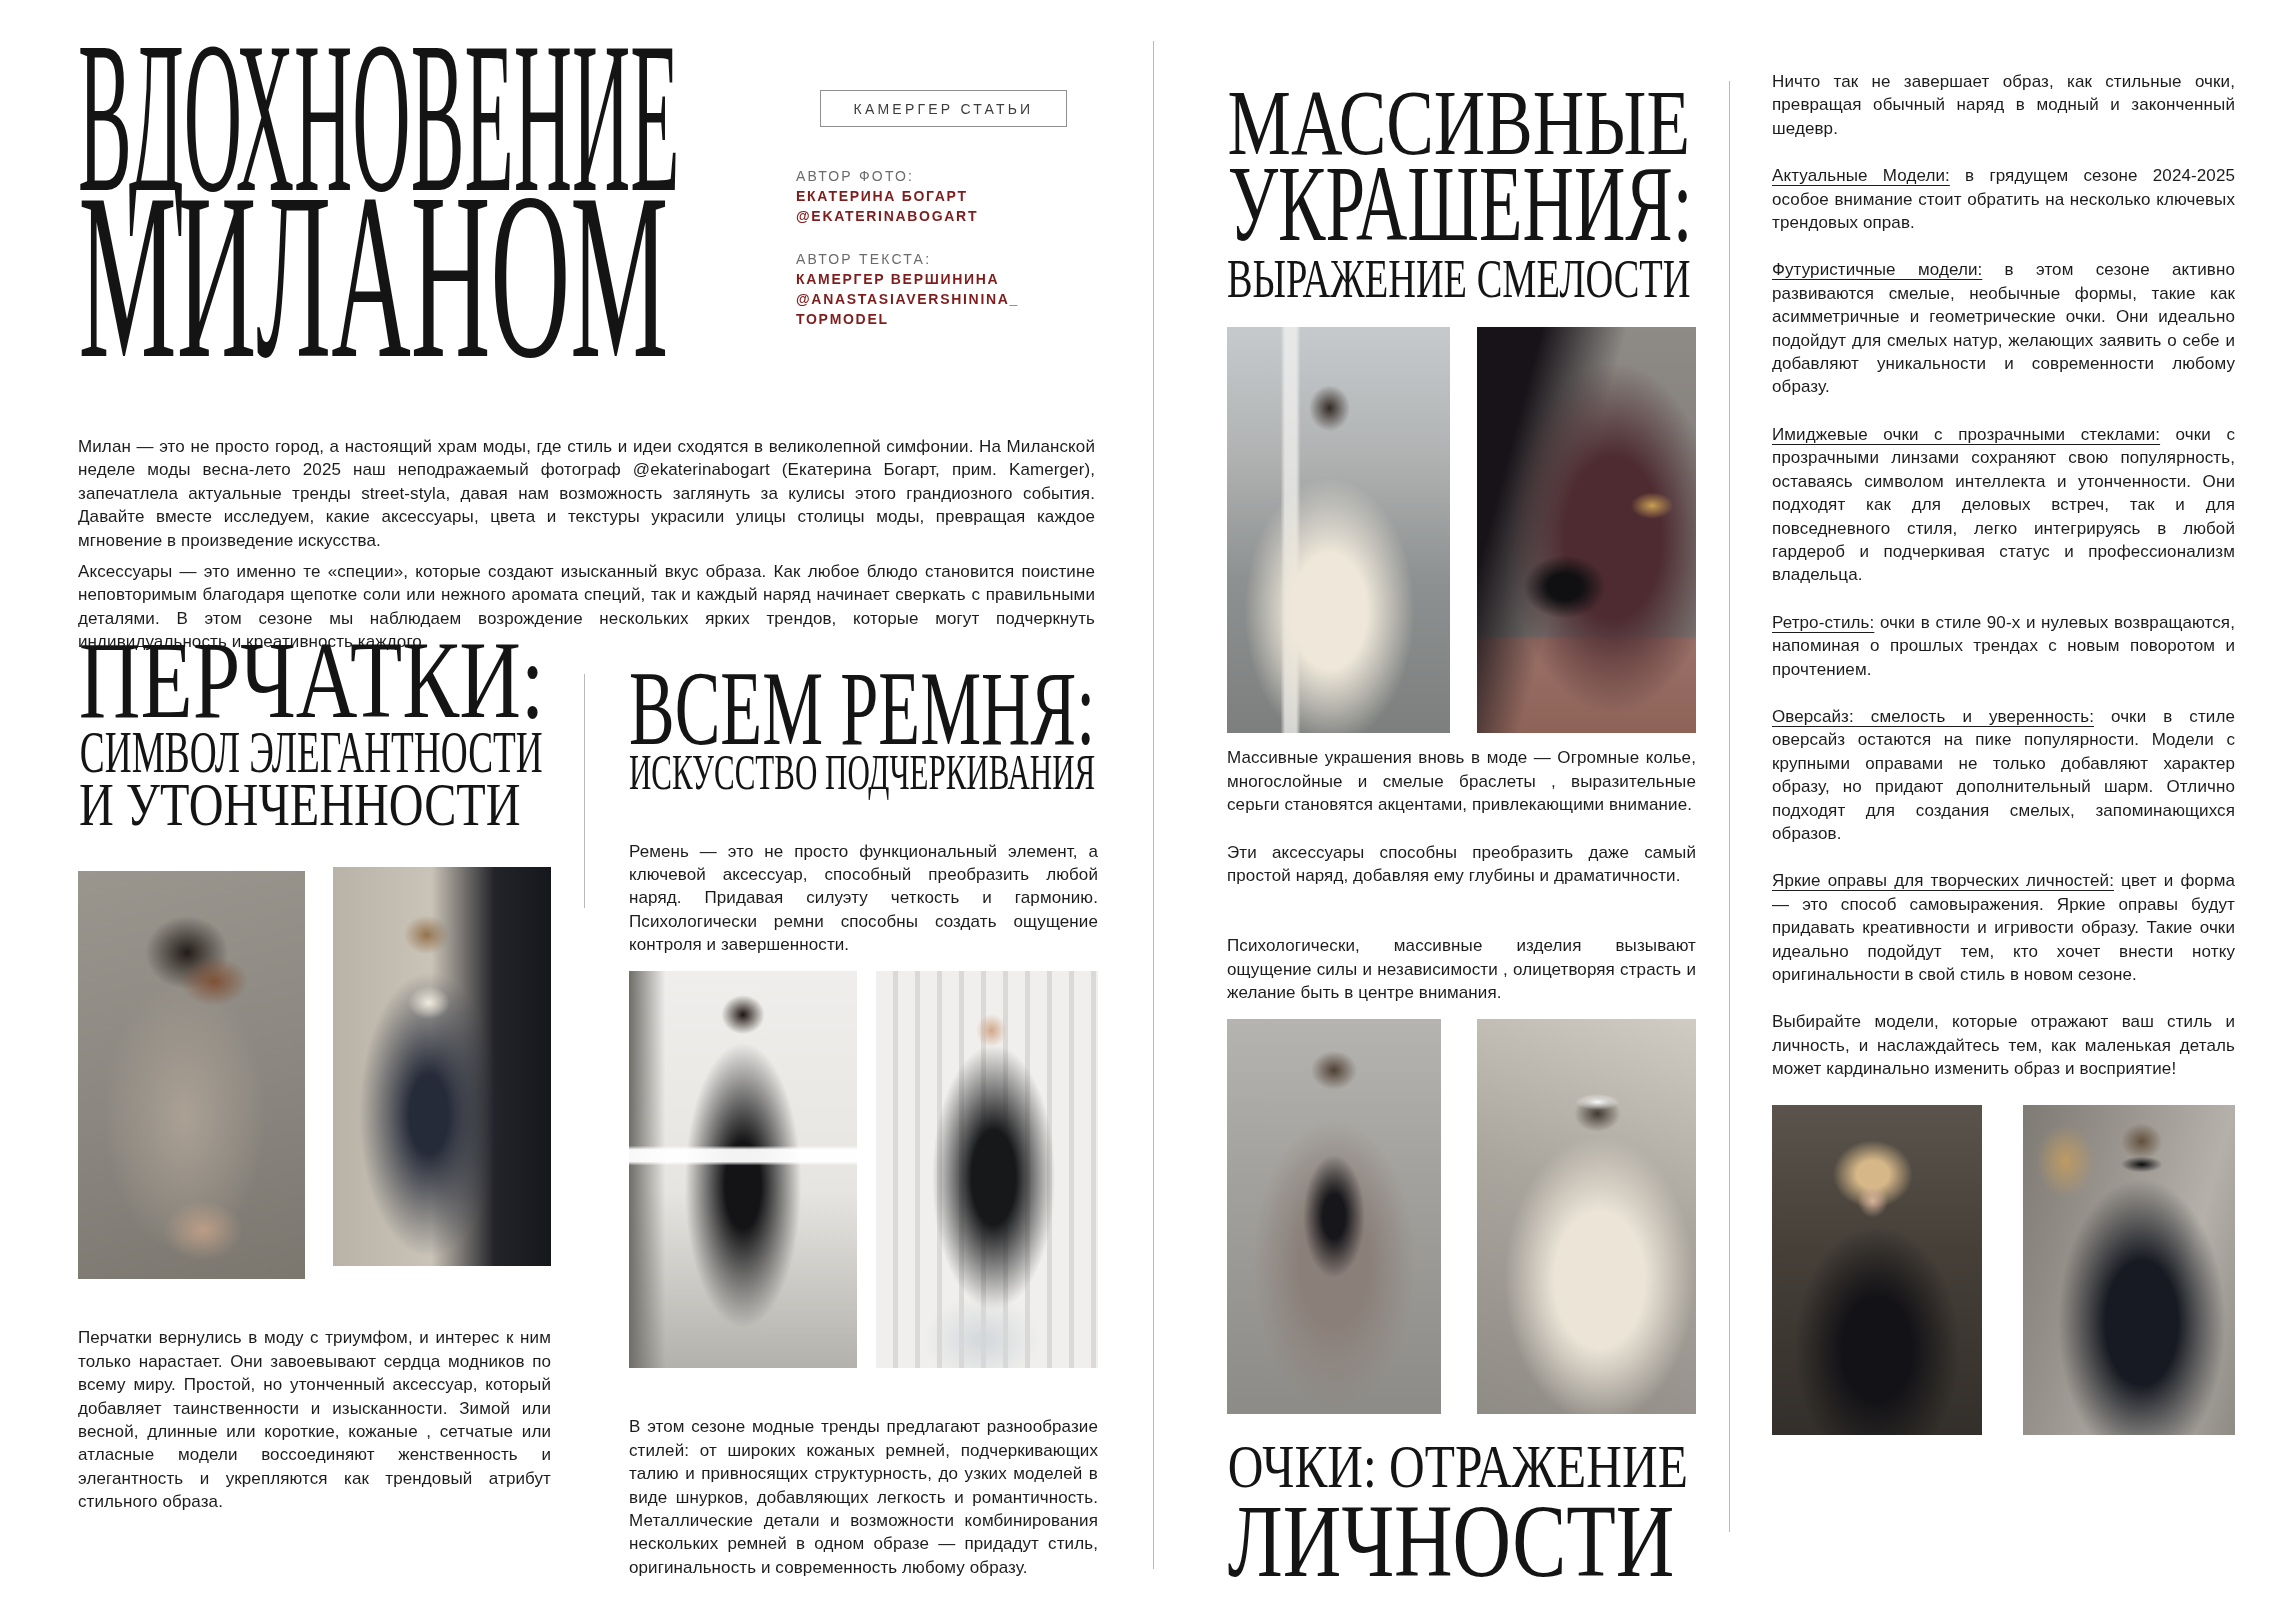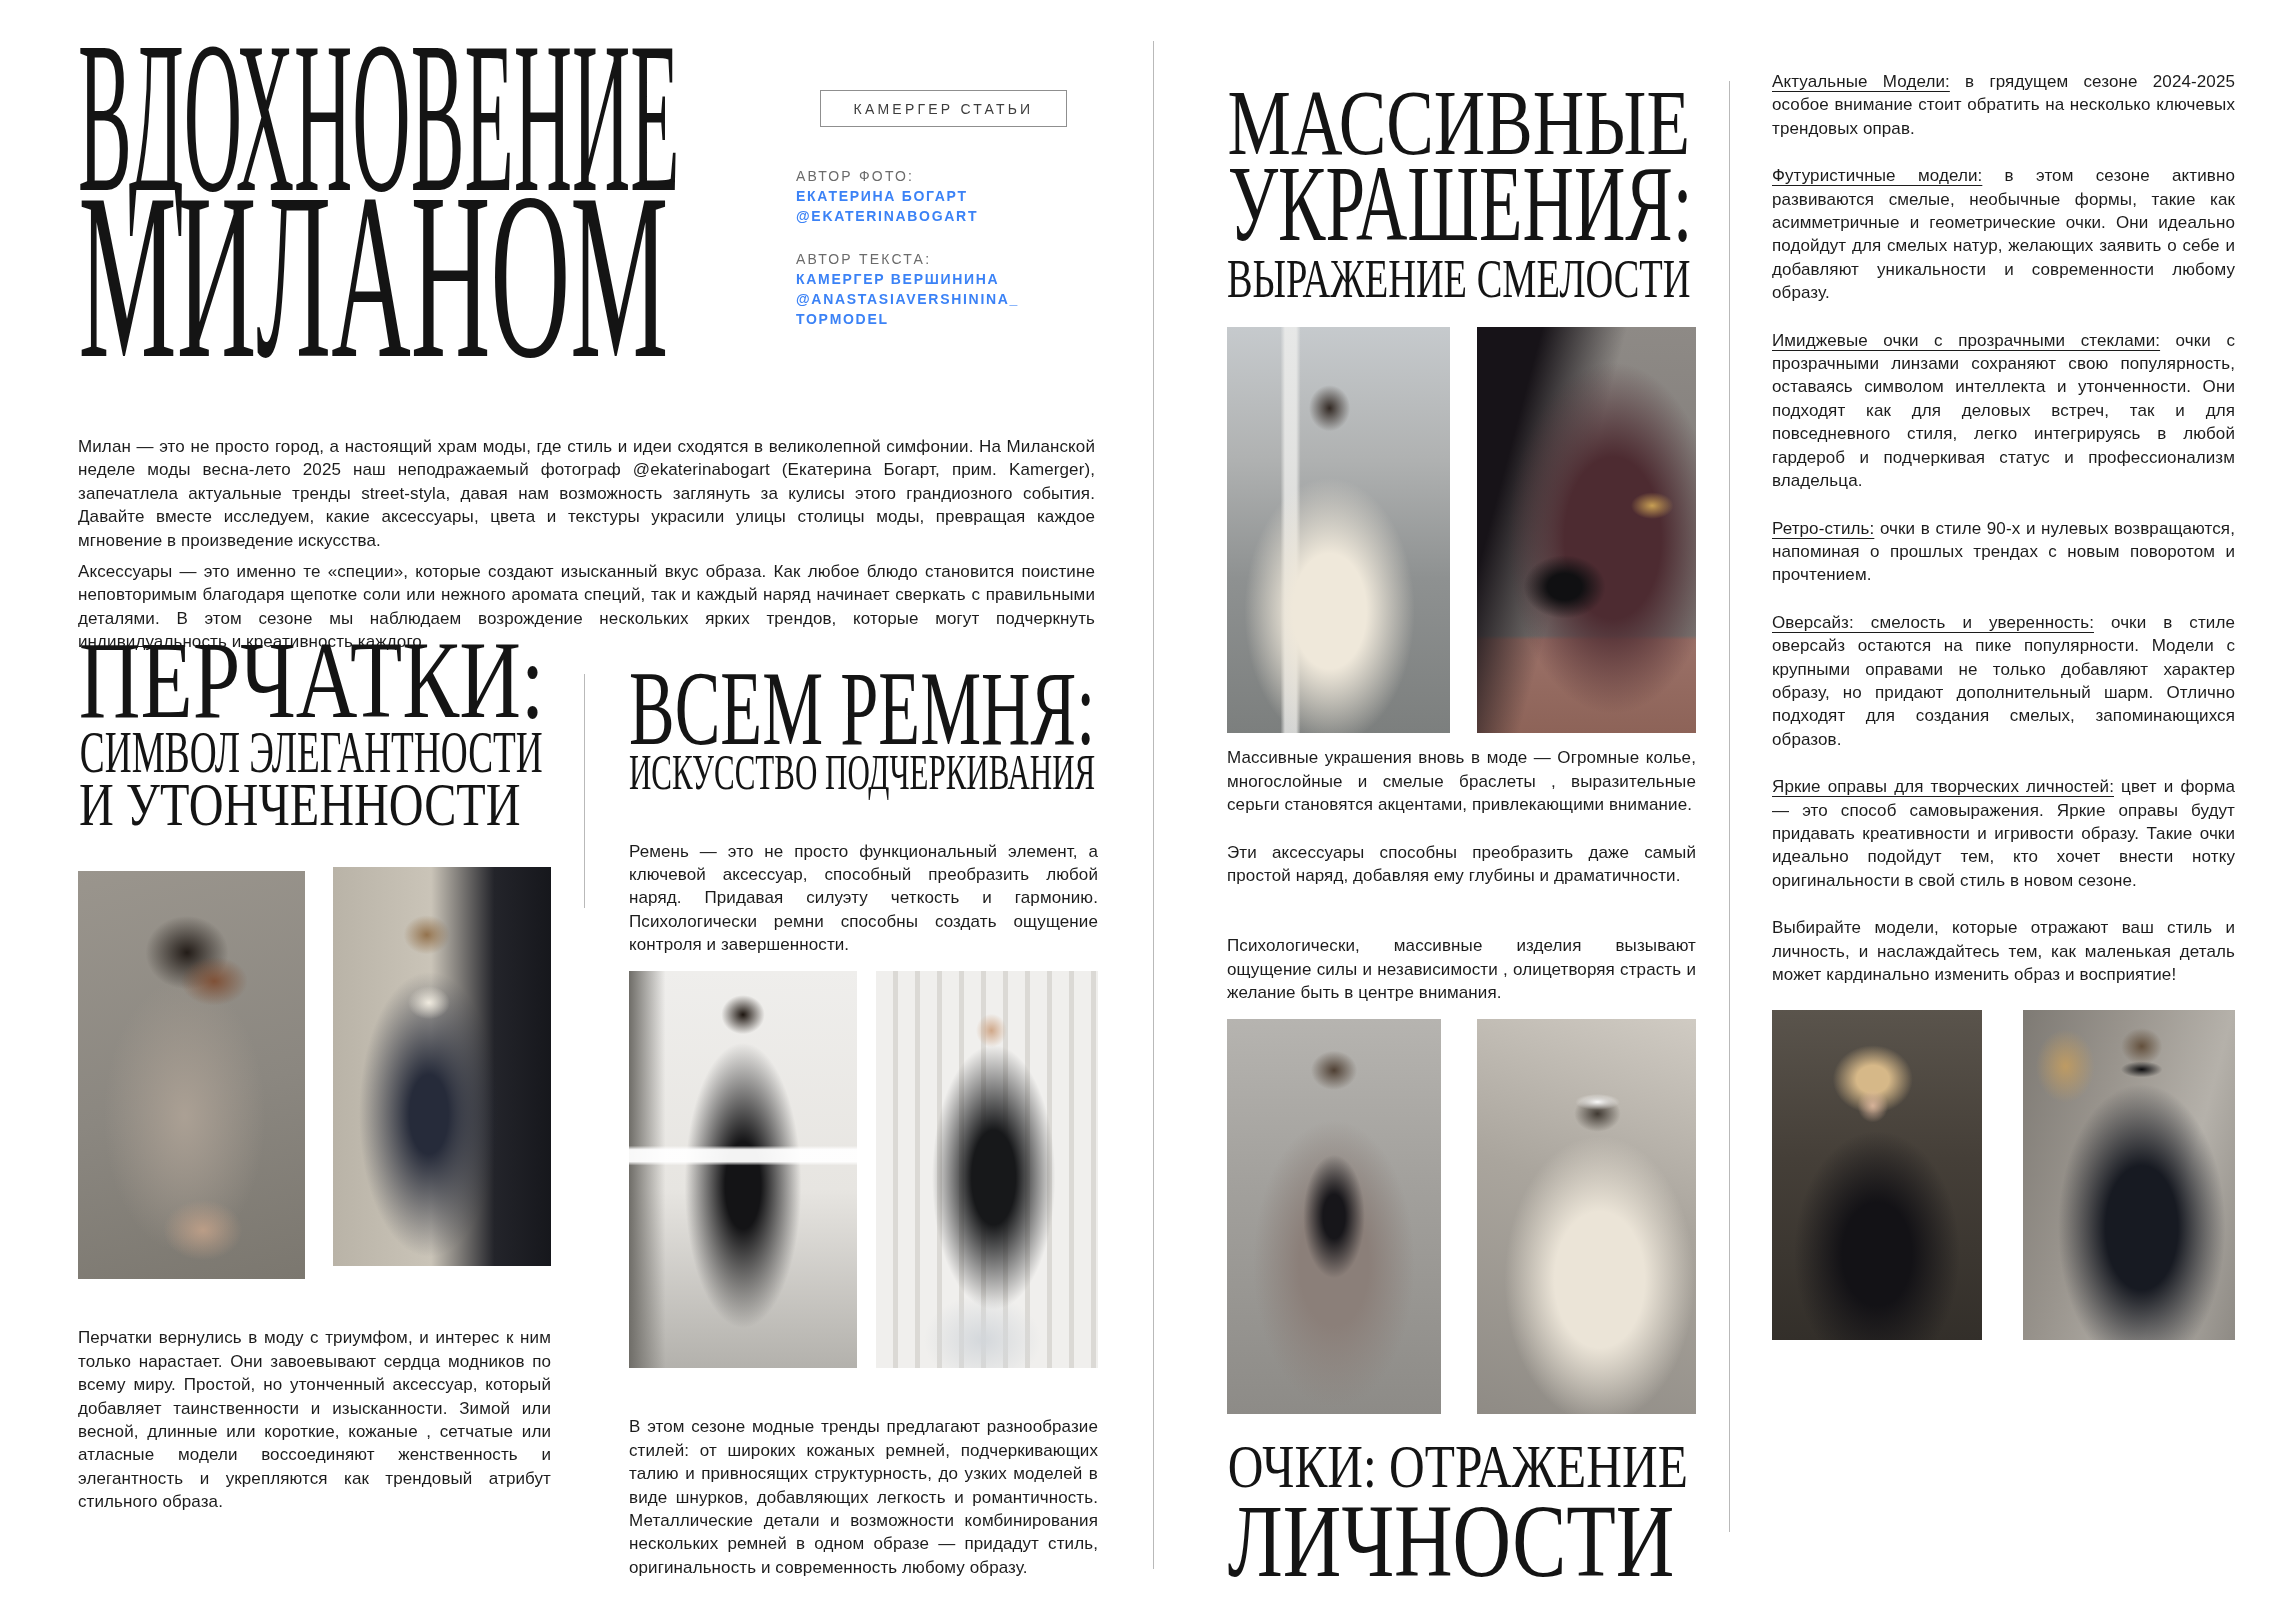--- a/index.html
+++ b/index.html
@@ -25,21 +25,21 @@
   .lead { text-decoration:underline; text-underline-offset:3.7px; text-decoration-thickness:0.9px; }
   .lead:empty { display:none; }
   
   .kicker {
     position:absolute; left:820px; top:90px; width:245px; height:35px;
     border:0.9px solid #8f8f8f; display:flex; align-items:center; justify-content:center;
     font-size:14px; letter-spacing:3.2px; color:#3d3d3d; white-space:nowrap;
   }
   .credits { position:absolute; left:796px; top:166px; width:305px; font-size:14px; }
   .credits .lbl { color:#6b6b6b; letter-spacing:2.2px; line-height:20px; }
-  .credits .val { color:#3b82f6; font-weight:700; letter-spacing:1.7px; line-height:20px; }
+  .credits .val { color:#7f1d1d; font-weight:700; letter-spacing:1.7px; line-height:20px; }
   .credits .gap { height:23px; }
   
   .abs { position:absolute; }
   .col { position:absolute; }
   .vline { position:absolute; width:0.9px; background:#b9b9b9; }
   .photo-row { display:flex; justify-content:space-between; }
   .ph { background-color:#9a9a9a; flex:0 0 auto; }
   .mt6{margin-top:5.5px;} .mt8{margin-top:7.4px;} .mt12{margin-top:11px;} .mt14{margin-top:13px;}
   .mt16{margin-top:14.8px;} .mt28{margin-top:26px;} .mt34{margin-top:31px;}
   .mt46{margin-top:42px;}
@@ -200,20 +200,22 @@
     </div>
     <svg class="disp mt34" width="469" height="46" viewBox="0 0 508 50">
       <text x="0" y="46" font-size="67" textLength="500" lengthAdjust="spacingAndGlyphs">ОЧКИ: ОТРАЖЕНИЕ</text>
     </svg>
     <svg class="disp mt12" width="461" height="79" viewBox="0 0 500 86">
       <text x="0" y="80" font-size="114" textLength="486" lengthAdjust="spacingAndGlyphs">ЛИЧНОСТИ</text>
     </svg>
   </div>
 
   <div class="col copy" style="left:1772px; top:70px; width:463px;">
+    <p>
+<span>Ничто так не завершает образ, как стильные очки, превращая обычный наряд в модный и законченный шедевр.</span></p>
     <p><span class="lead">Актуальные Модели:</span>
 <span>в грядущем сезоне 2024-2025 особое внимание стоит обратить на несколько ключевых трендовых оправ.</span></p>
     <p><span class="lead">Футуристичные модели:</span>
 <span>в этом сезоне активно развиваются смелые, необычные формы, такие как асимметричные и геометрические очки. Они идеально подойдут для смелых натур, желающих заявить о себе и добавляют уникальности и современности любому образу.</span></p>
     <p><span class="lead">Имиджевые очки с прозрачными стеклами:</span>
 <span>очки с прозрачными линзами сохраняют свою популярность, оставаясь символом интеллекта и утонченности. Они подходят как для деловых встреч, так и для повседневного стиля, легко интегрируясь в любой гардероб и подчеркивая статус и профессионализм владельца.</span></p>
     <p><span class="lead">Ретро-стиль:</span>
 <span>очки в стиле 90-х и нулевых возвращаются, напоминая о прошлых трендах с новым поворотом и прочтением.</span></p>
     <p><span class="lead">Оверсайз: смелость и уверенность:</span>
 <span>очки в стиле оверсайз остаются на пике популярности. Модели с крупными оправами не только добавляют характер образу, но придают дополнительный шарм. Отлично подходят для создания смелых, запоминающихся образов.</span></p>

